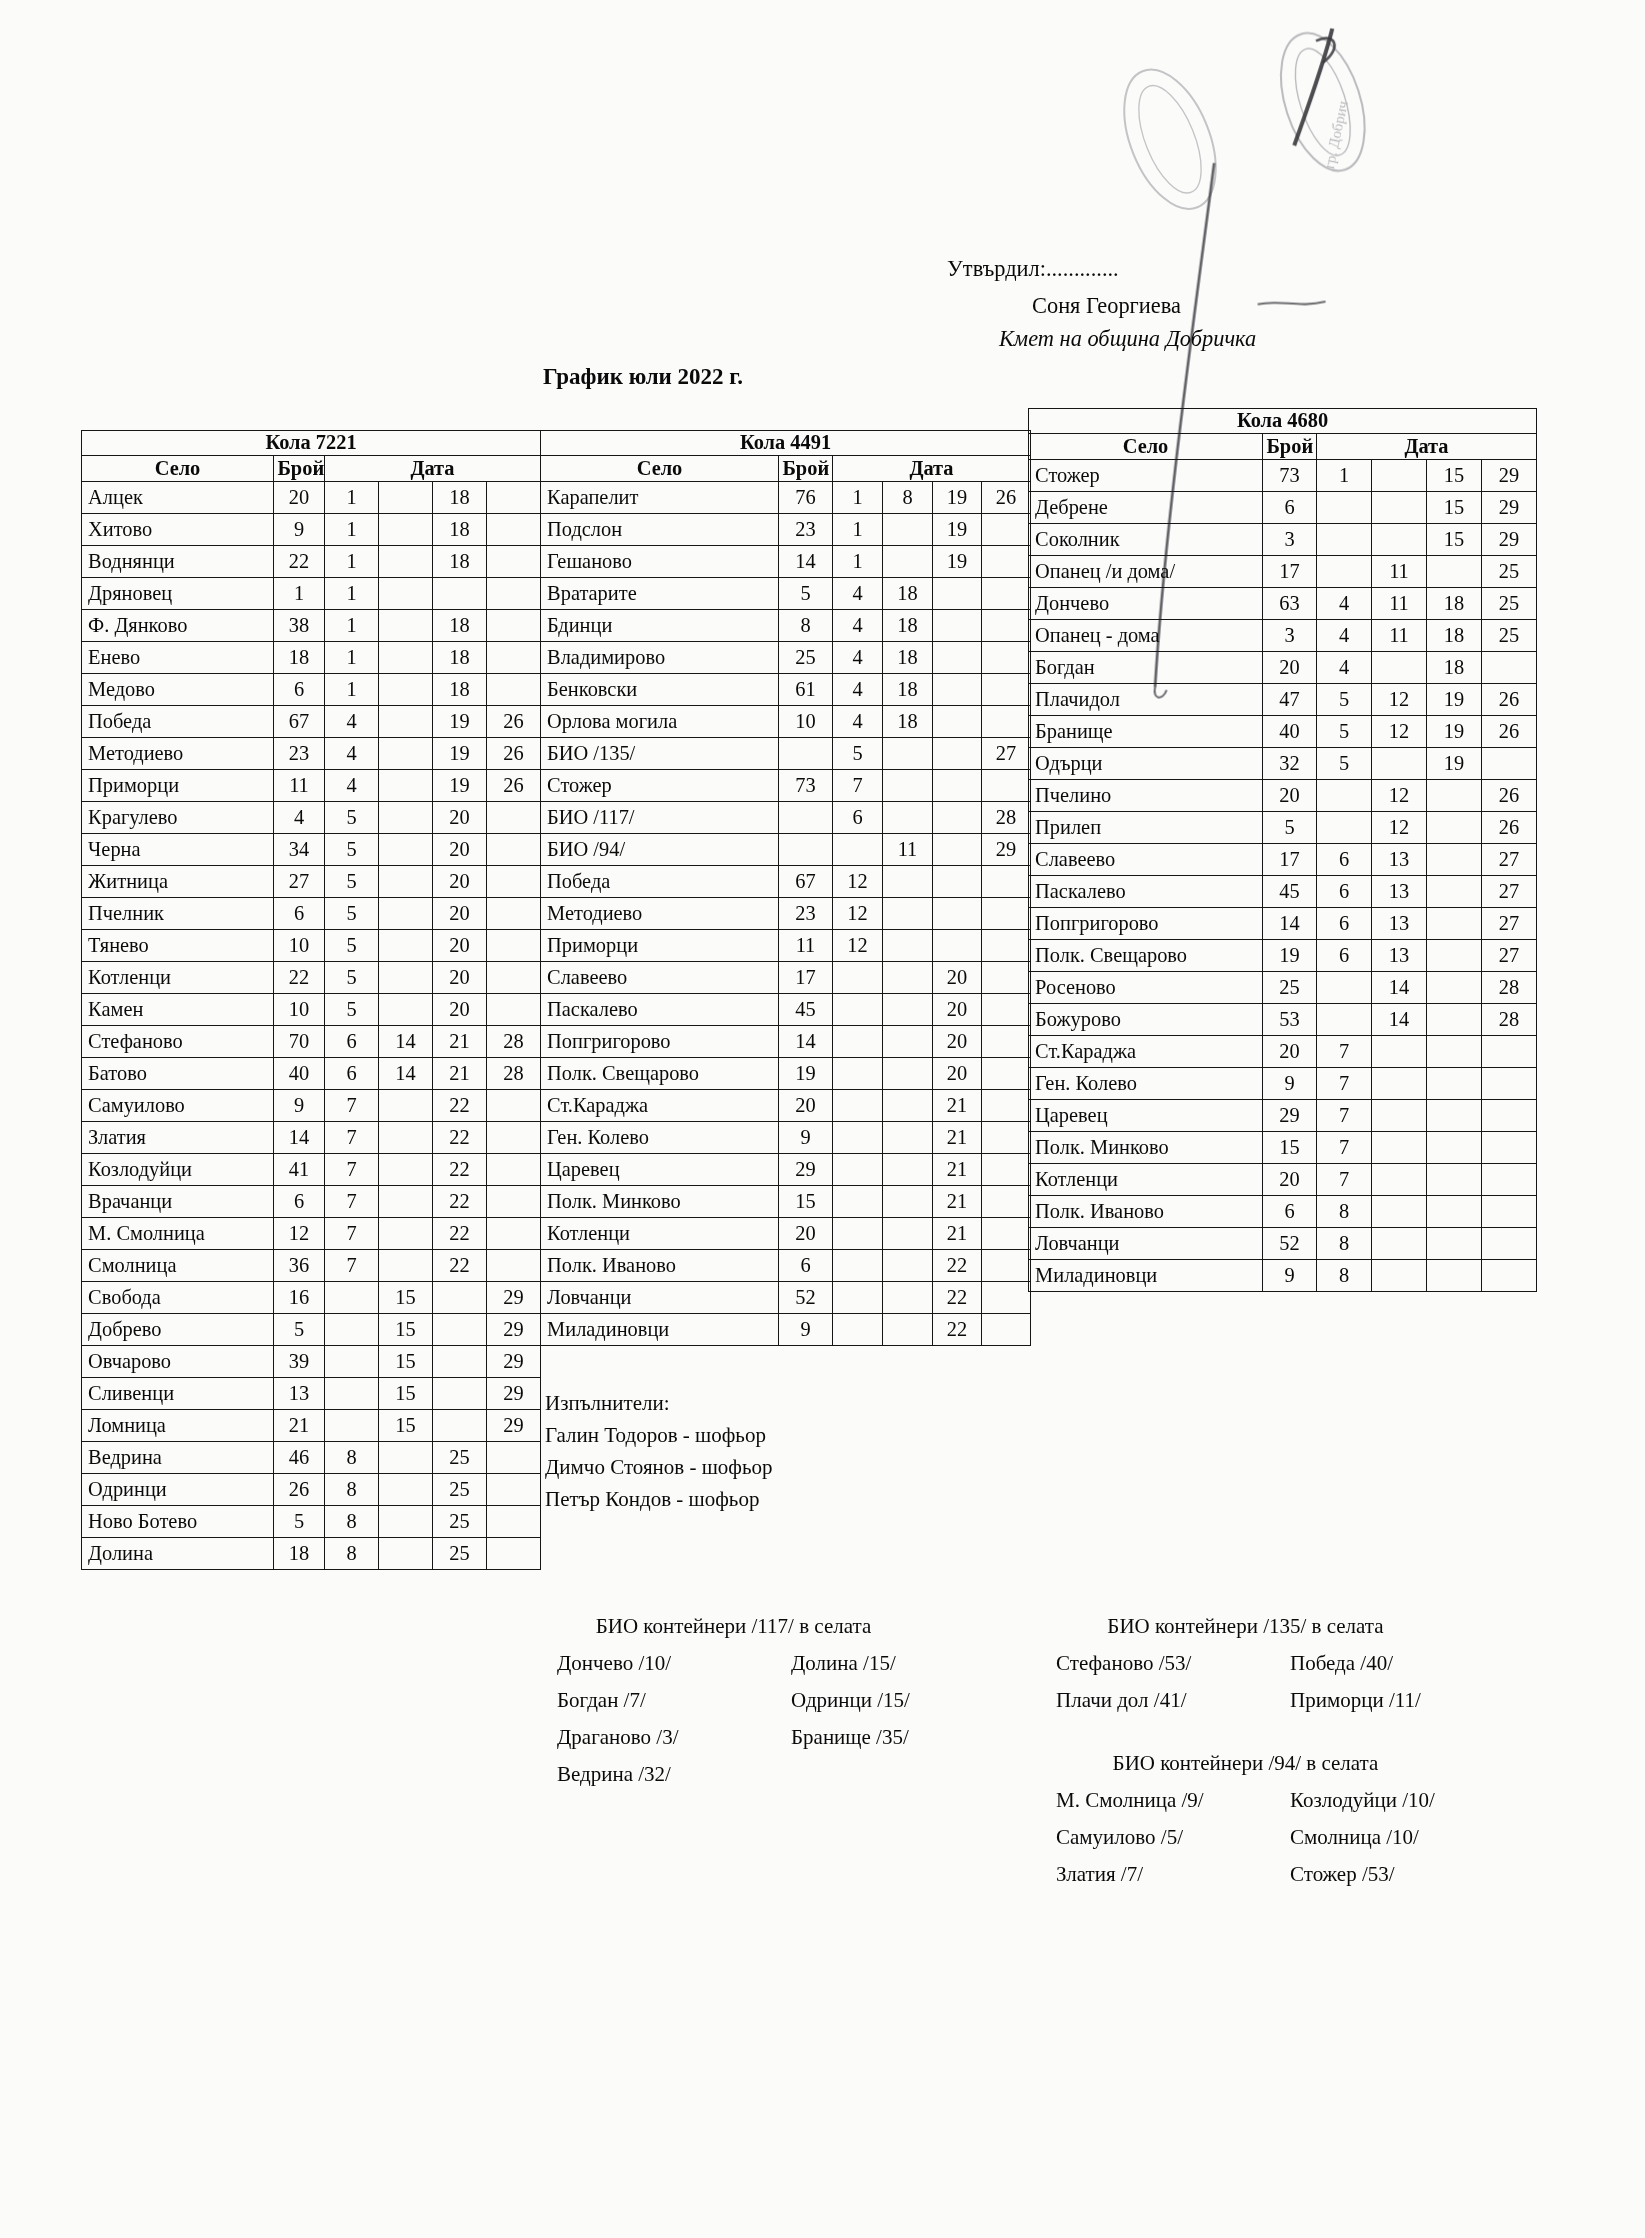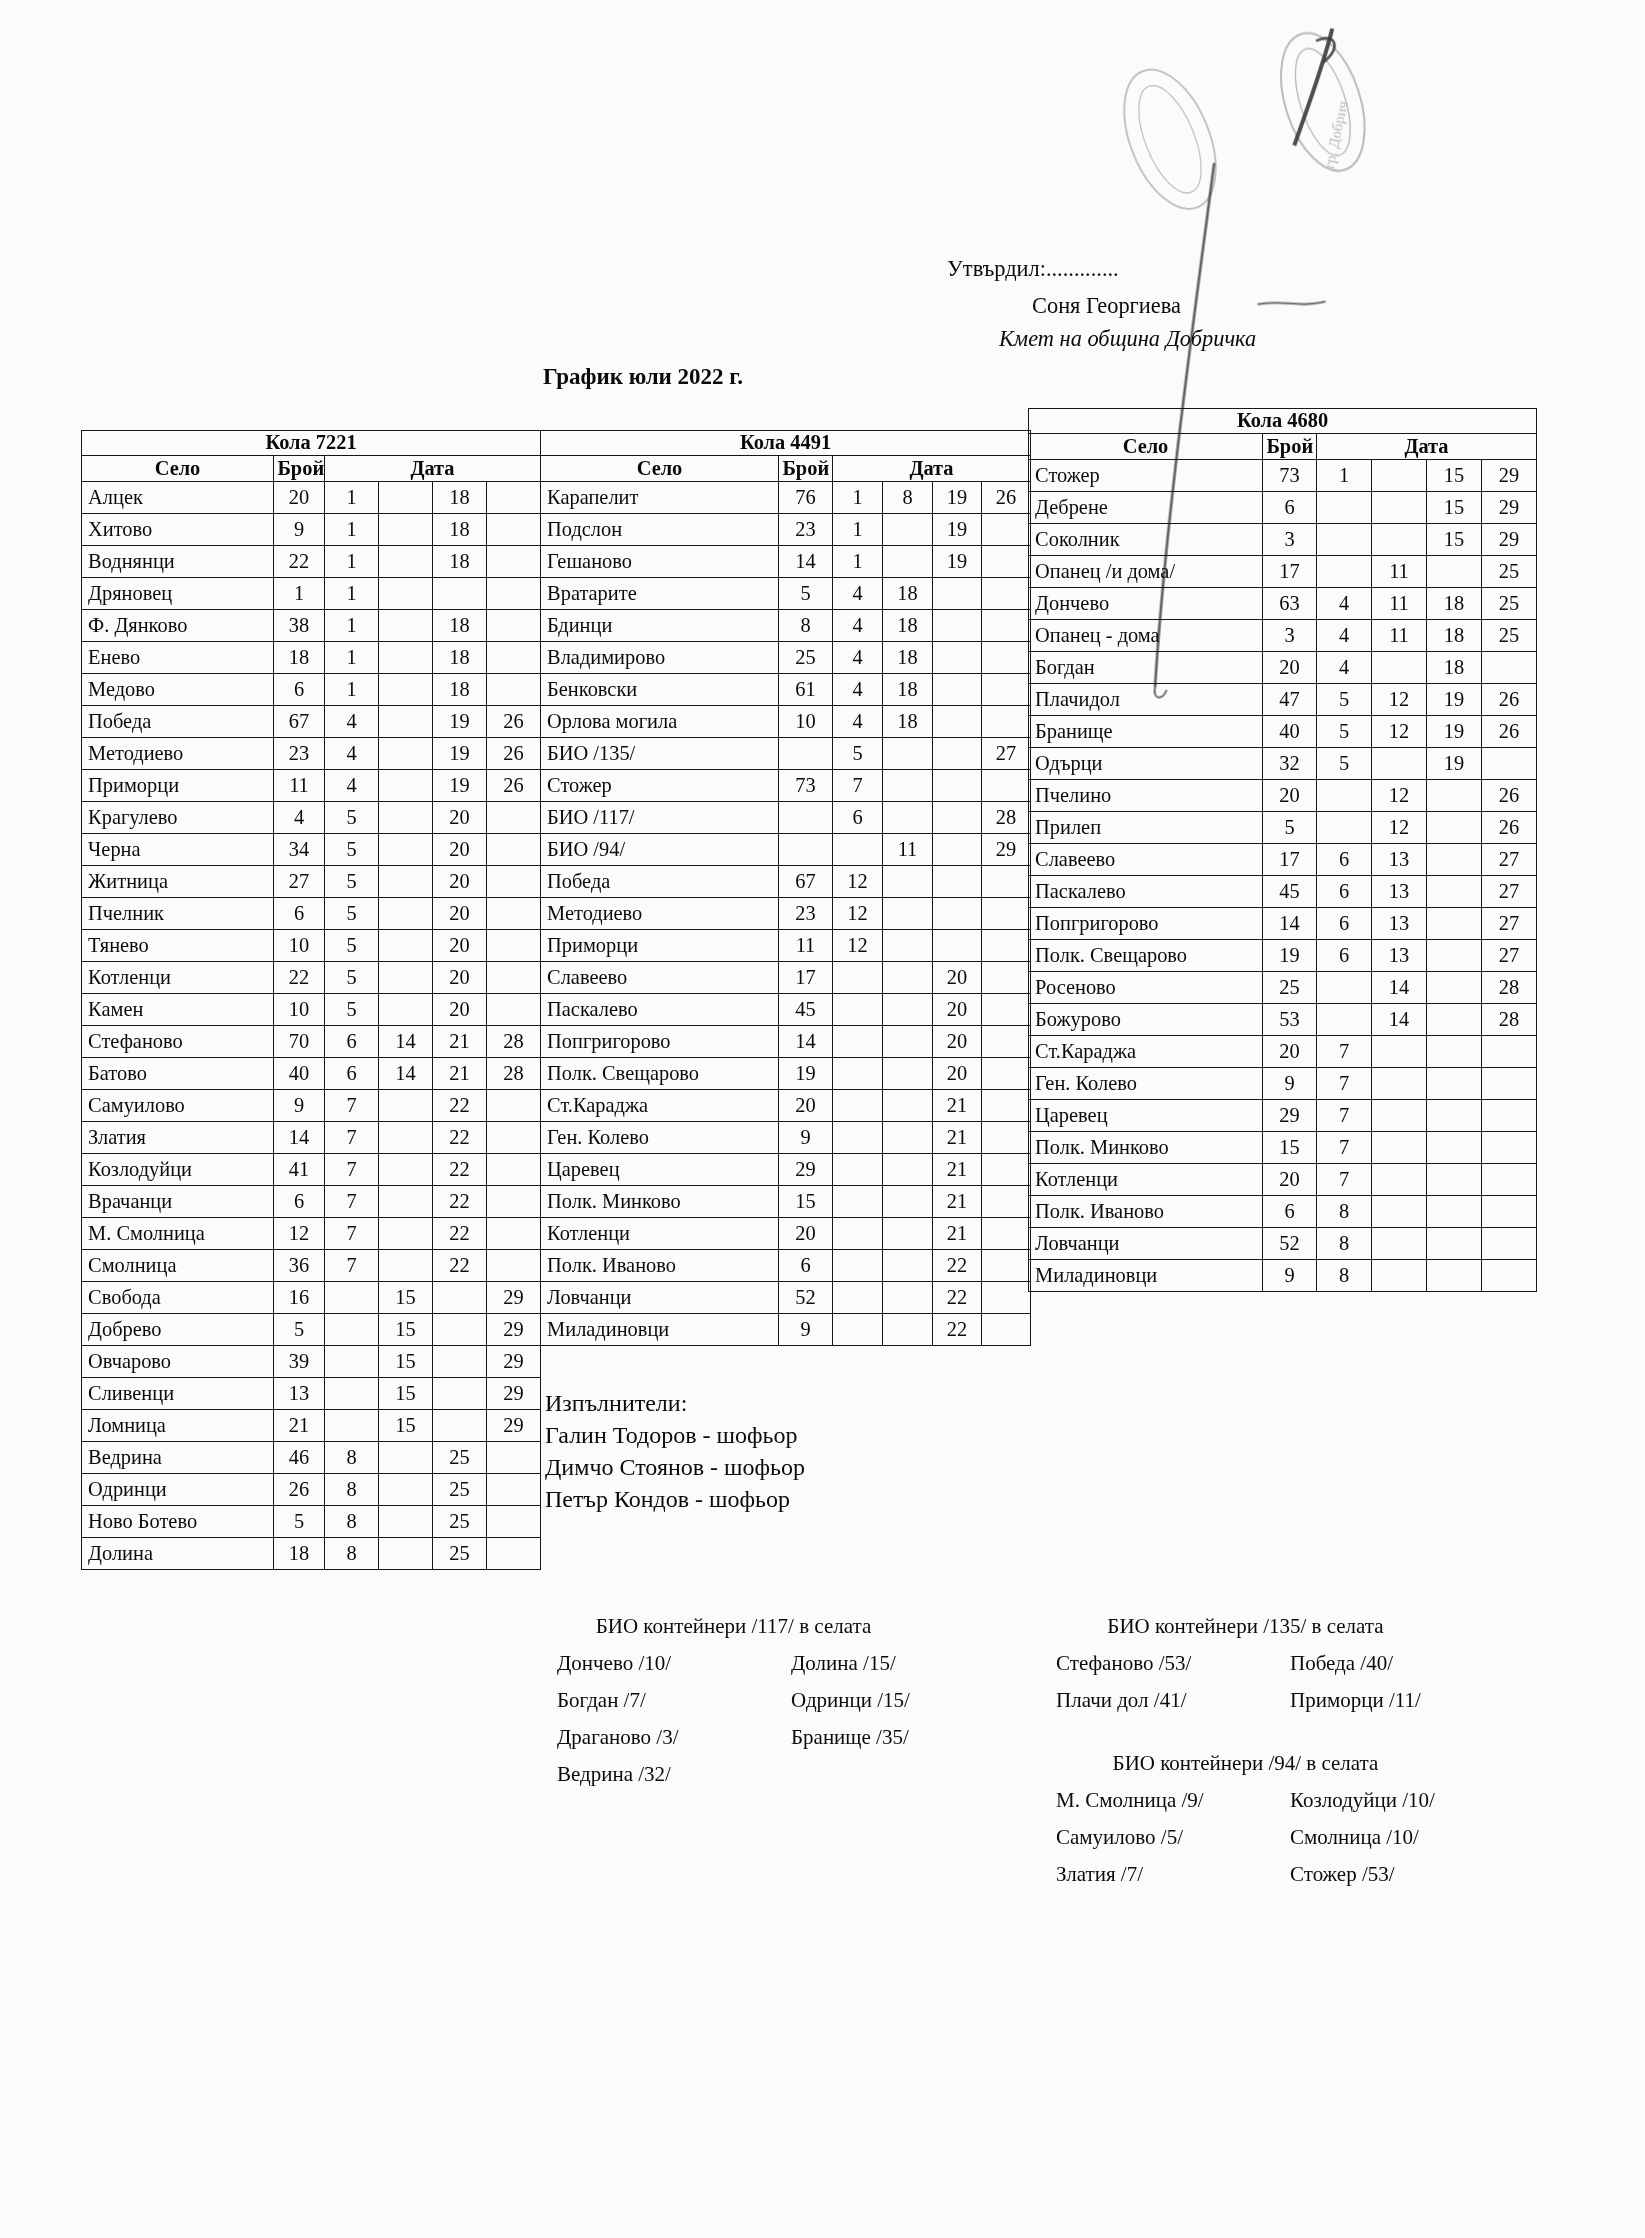--- a/index.html
+++ b/index.html
@@ -29,21 +29,21 @@
   }
   table.grid thead th{height:24.4px;font-weight:bold;text-align:center;font-size:20.4px;}
   table.grid td{height:31px;}
   table.grid td.village{text-align:left;padding-left:6.1px;}
   table.grid td.num{text-align:center;}
 
   .t1{left:81px;top:430px;width:460px;}
   .t2{left:540px;top:430px;width:489px;}
   .t3{left:1028px;top:408px;width:509px;}
 
-  .executors{position:absolute;left:545px;top:1387px;font-size:24px;line-height:32px;}
+  .executors{position:absolute;left:545px;top:1387px;font-size:21px;line-height:32px;}
   .executors .exec-title{line-height:32px;}
 
   .bio{position:absolute;font-size:21px;}
   .bio .bio-title{line-height:37px;text-align:center;}
   .bio .pair-row{display:flex;line-height:37px;}
   .bio .pair-row span:first-child{width:234px;display:inline-block;}
   .bio .bio-title.mt{margin-top:26px;}
   .bio-left{left:557px;top:1608px;}
   .bio-right{left:1056px;top:1608px;}
 </style>

